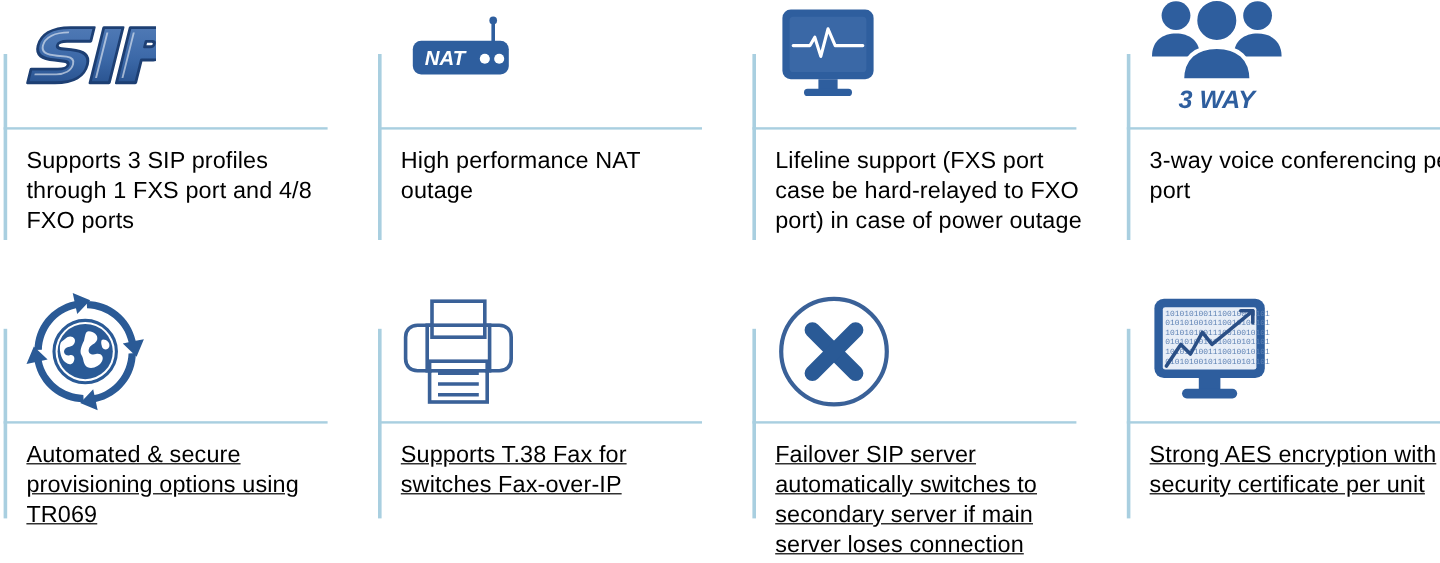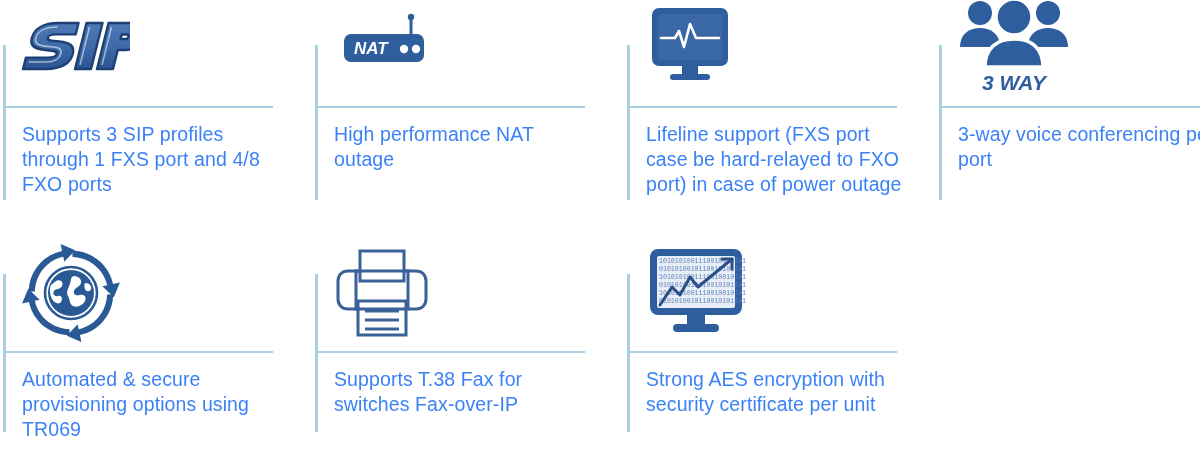--- a/index.html
+++ b/index.html
@@ -62,28 +62,29 @@
   .cell.row2 .icon-area {
     height: 117px;
     justify-content: flex-start;
     padding-left: 0px;
   }
   .caption {
     position: absolute;
     left: 22px;
     top: 122px;
     width: 262px;
-    color: #3b82f6;
+    color: #000000;
     font-size: 19.5px;
     line-height: 25px;
     letter-spacing: 0.1px;
   }
   .cell.row2 .caption {
     top: 383px;
     top: 133px;
+    text-decoration: underline;
   }
   .icon-svg { display: block; }
 </style>
 </head>
 <body>
 
 <div class="grid">
 
   <div class="cell row1">
     <div class="vbar"></div>
@@ -209,20 +210,34 @@
           <rect x="28" y="60" width="48" height="34"></rect>
           <line x1="35" y1="70" x2="69" y2="70"></line>
           <line x1="35" y1="79" x2="69" y2="79"></line>
           <line x1="35" y1="88" x2="69" y2="88"></line>
         </g>
       </svg>
     </div>
     <div class="caption">Supports T.38 Fax for switches Fax-over-IP</div>
   </div>
 
+  <div class="cell row2">
+    <div class="vbar"></div>
+    <div class="hline"></div>
+    <div class="icon-area">
+      <svg class="icon-svg" width="106" height="104" viewBox="0 0 106 104">
+        <circle cx="53" cy="52" r="44" fill="none" stroke="#3a6198" stroke-width="3.5"></circle>
+        <g stroke="#2a5a96" stroke-width="13" stroke-linecap="round">
+          <line x1="35" y1="34" x2="71" y2="70"></line>
+          <line x1="71" y1="34" x2="35" y2="70"></line>
+        </g>
+      </svg>
+    </div>
+    <div class="caption">Failover SIP server automatically switches to secondary server if main server loses connection</div>
+  </div>
 
   <div class="cell row2">
     <div class="vbar"></div>
     <div class="hline"></div>
     <div class="icon-area">
       <svg class="icon-svg" width="108" height="100" viewBox="0 0 108 100">
         <rect x="8" y="6" width="92" height="66" rx="8" ry="8" fill="#2e5e9e"></rect>
         <rect x="15" y="13" width="78" height="52" rx="2" ry="2" fill="#e8eef7"></rect>
         <g font-family="'Liberation Mono', monospace" font-size="6.6" fill="#5f83b5">
           <text x="17" y="20">1010101001110010010101</text>

